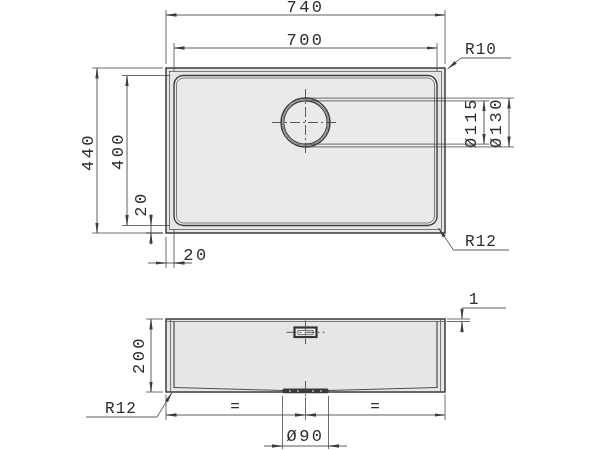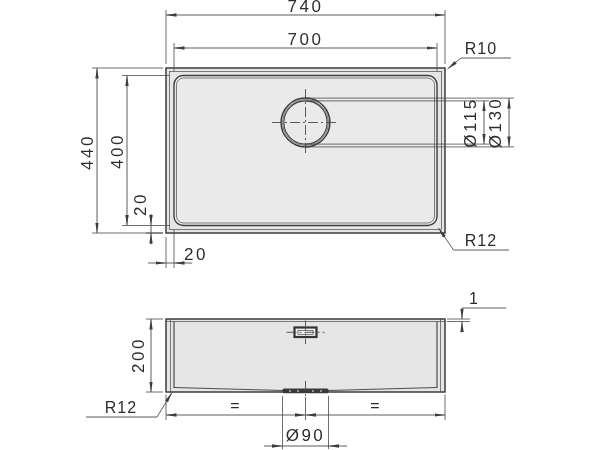--- a/index.html
+++ b/index.html
@@ -1,17 +1,17 @@
 <!DOCTYPE html>
 <html><head>
 <meta charset="utf-8">
 <style>
   html,body{margin:0;padding:0;background:#ffffff;}
   .canvas{position:relative;width:600px;height:450px;background:#ffffff;overflow:hidden;
-          font-family:Liberation Sans, sans-serif;border-radius:25px;}
+          font-family:Liberation Mono, monospace;border-radius:25px;}
   svg{display:block;}
   .outline{fill:none;stroke:#3d3d3d;stroke-width:1.5;}
   .outline-thin{fill:none;stroke:#4a4a4a;stroke-width:0.7;}
   .body-fill{fill:#e6e6e6;stroke:#3d3d3d;stroke-width:1.5;}
   .bowl-fill{fill:#eaeaea;stroke:#3d3d3d;stroke-width:1.4;}
   .dim{stroke:#4a4a4a;stroke-width:0.9;fill:none;}
   .ext{stroke:#4a4a4a;stroke-width:0.8;fill:none;}
   .cline{stroke:#4a4a4a;stroke-width:0.9;fill:none;stroke-dasharray:10 3 2 3;}
   .dimtext{fill:#2d2d2d;font-size:17px;letter-spacing:2.5px;}
   .radtext{fill:#2d2d2d;font-size:16px;letter-spacing:1px;}

